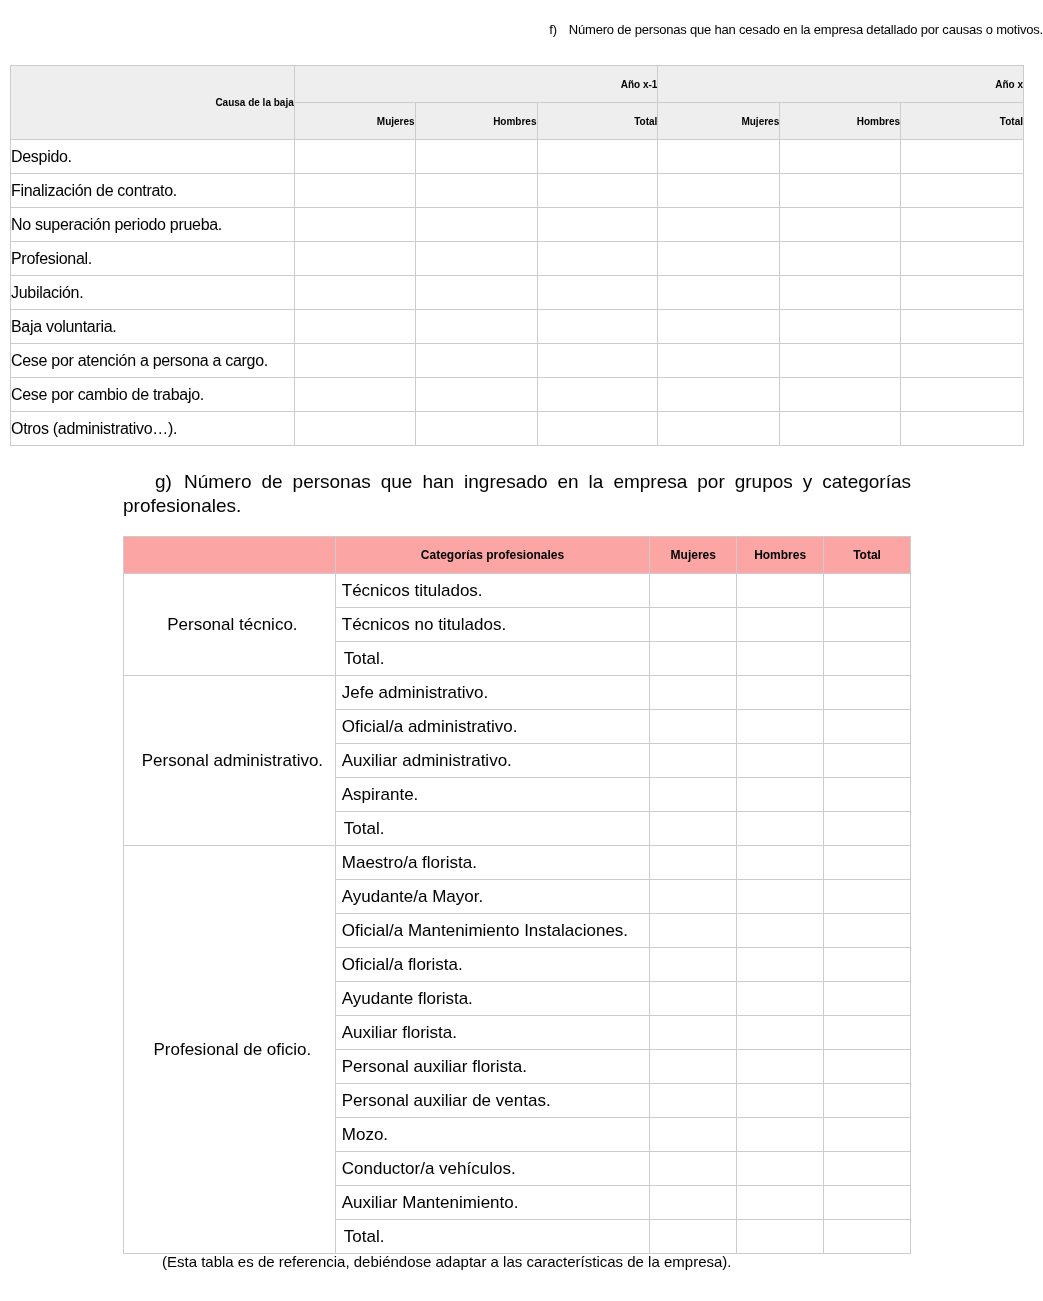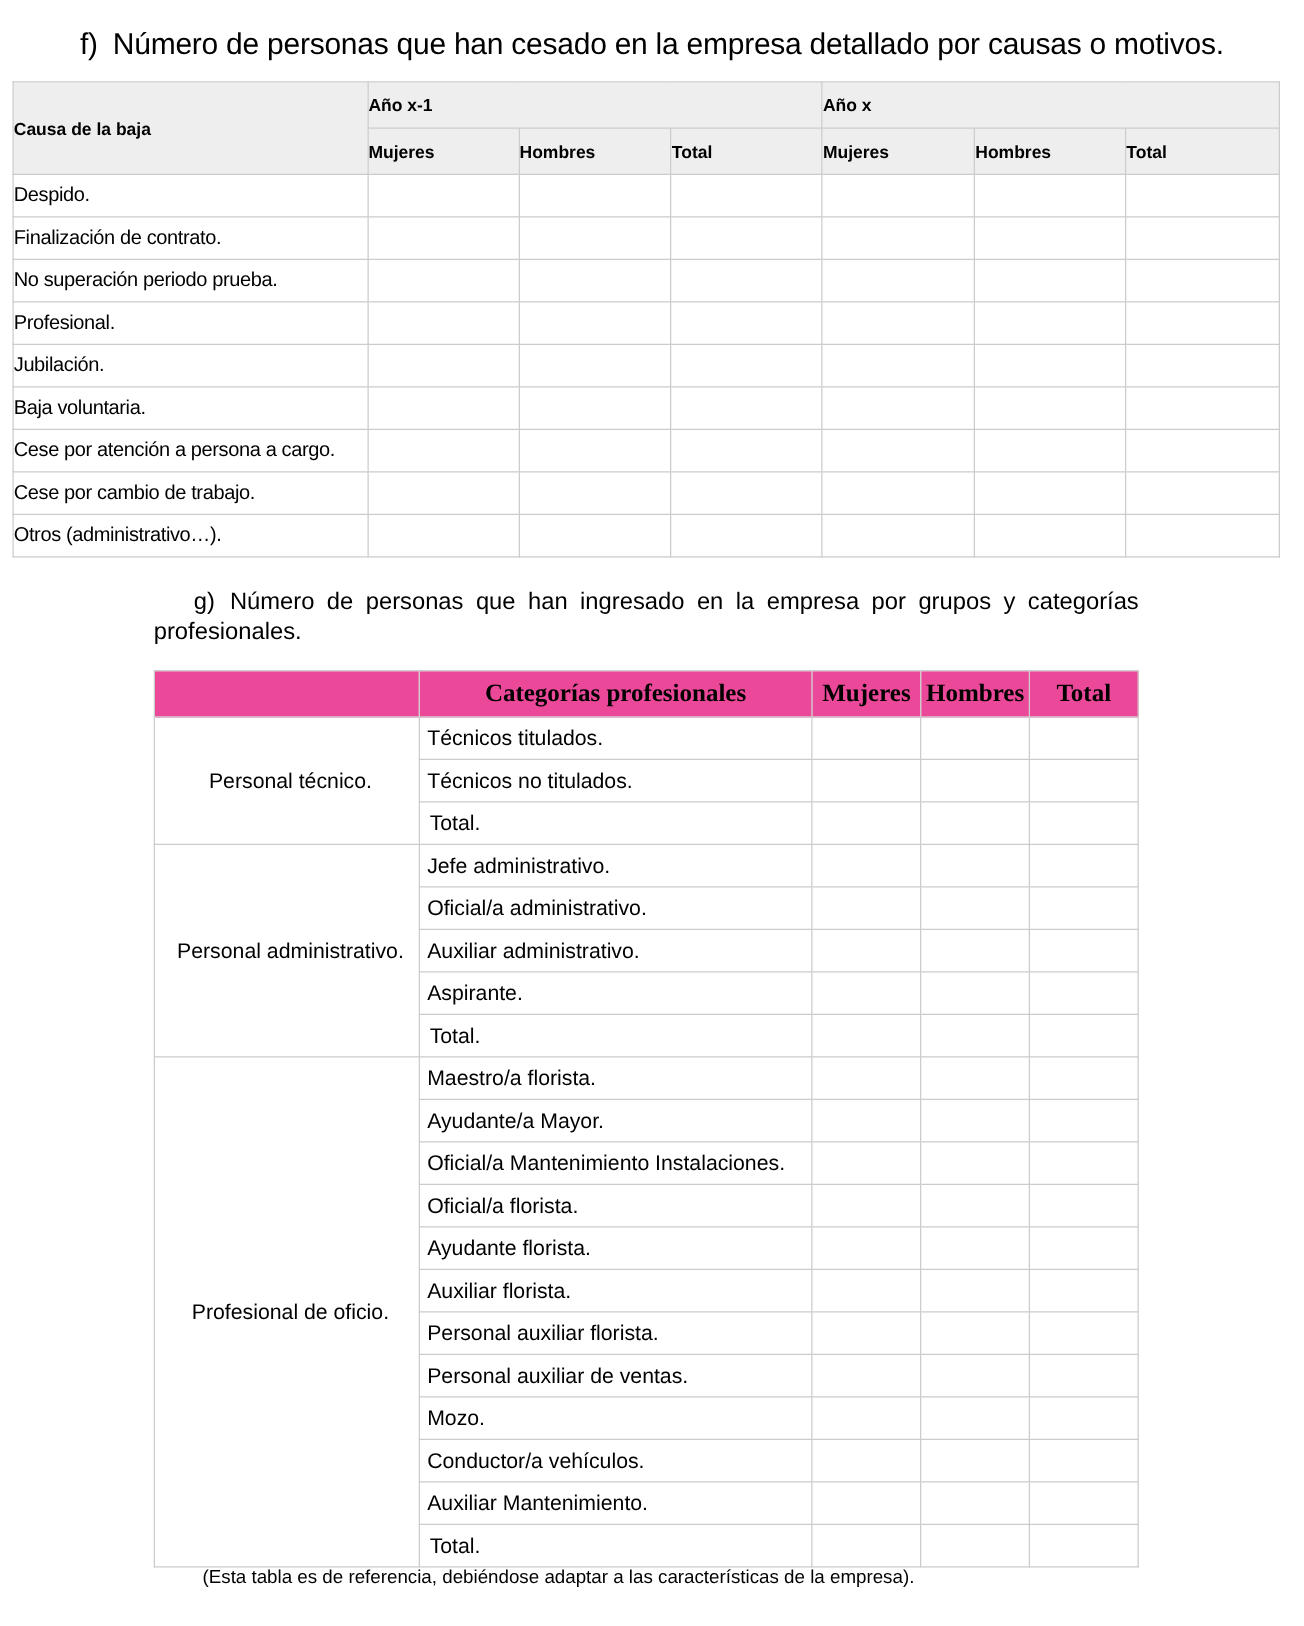--- a/index.html
+++ b/index.html
@@ -1,28 +1,28 @@
 <!DOCTYPE html>
 <html><head>
 <meta charset="utf-8">
 <style>
   html, body { margin: 0; padding: 0; background: #ffffff; }
   body { width: 1043px; height: 1301px; position: relative; color: #000; font-family: "Liberation Sans", sans-serif; overflow: hidden; }
-  .heading-f { position: absolute; left: 0; top: 22px; width: 1043px; text-align: center; font-size: 24px; letter-spacing: -0.2px; }
+  .heading-f { position: absolute; left: 0; top: 22px; width: 1043px; text-align: right; font-size: 13px; letter-spacing: -0.2px; }
   .heading-f .lbl { margin-right: 12px; }
   table { border-collapse: collapse; position: absolute; }
   td, th { border: 1px solid #cccccc; padding: 0; }
   .t1 { left: 10px; top: 65px; width: 1014px; font-family: "Liberation Sans", sans-serif; }
-  .t1 th { background: #eeeeee; font-weight: bold; font-size: 14px; height: 36px; text-align: left; }
+  .t1 th { background: #eeeeee; font-weight: bold; font-size: 10px; height: 36px; text-align: right; }
   .t1 td { height: 33px; font-size: 16px; }
   .t1 td.cause { padding-left: 0; letter-spacing: -0.3px; }
   .heading-g { position: absolute; left: 123px; top: 470px; width: 788px; font-size: 19px; line-height: 24px; text-align: justify; text-align-last: left; }
   .heading-g .lbl { margin-left: 32px; margin-right: 12px; }
   .t2 { left: 123px; top: 536px; width: 788px; }
-  .t2 th { background: #ec4899; font-weight: bold; font-size: 20px; height: 36px; text-align: center; font-family: Liberation Serif, serif; }
+  .t2 th { background: #fca5a5; font-weight: bold; font-size: 12px; height: 36px; text-align: center; }
   .t2 td { height: 33px; font-size: 17px; }
   .t2 td.group { padding-left: 6px; vertical-align: middle; text-align: center; }
   .t2 td.cat { padding-left: 6px; }
   .t2 td.cat.total { padding-left: 8px; }
   .footnote { position: absolute; left: 162px; top: 1253px; font-size: 15px; }
 </style>
 </head>
 <body>
 
 <div class="heading-f">

